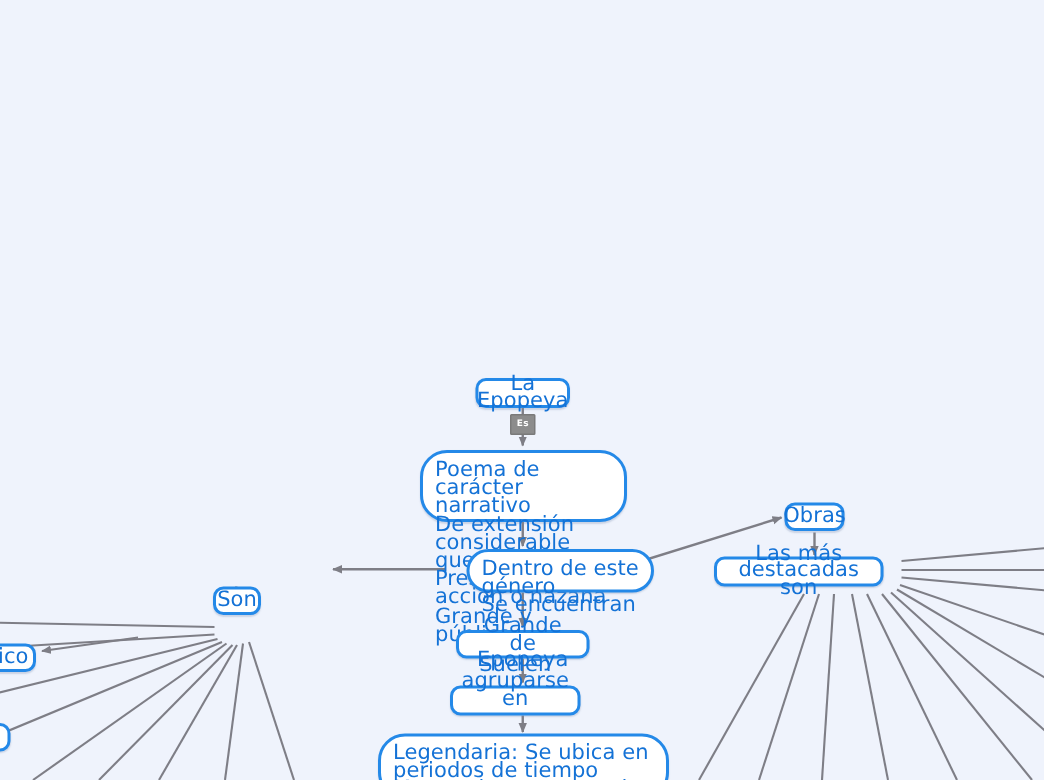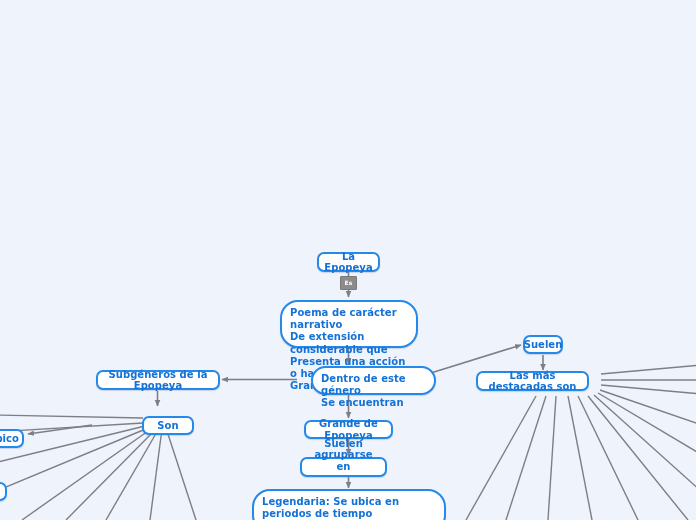--- a/index.html
+++ b/index.html
@@ -32,22 +32,22 @@
     height: 520px;
     pointer-events: none;
   }
 
   .node {
     position: absolute;
     background: #ffffff;
     border: 2px solid #2489e8;
     border-radius: 7px;
     color: #1472d6;
-    font-weight: bold;
-    font-size: 10px;
+    font-weight: normal;
+    font-size: 14px;
     line-height: 11.5px;
     letter-spacing: 0.05px;
     display: flex;
     align-items: center;
     justify-content: center;
     text-align: center;
     padding: 3px 7px;
     box-shadow: 0 1px 1px rgba(120,140,175,0.30);
     white-space: pre-line;
     z-index: 5;
@@ -154,44 +154,41 @@
 De extensión considerable que
 Presenta una acción o hazaña
 Grande y pública</span>
   </div>
 
   <div class="node multiline" style="left:311px; top:366px; width:125px; height:29px;">
     <span>Dentro de este género
 Se encuentran</span>
   </div>
 
-  <div class="node" style="left:96px; top:370px; width:124px; height:20px;">
-    <span>Subgéneros de la Epopeya</span>
-  </div>
-
-  <div class="node" style="left:142px; top:416px; width:52px; height:19px;">
+
+  <div class="node" style="left:142px; top:391px; width:32px; height:19px;">
     <span>Son</span>
   </div>
 
   <div class="node" style="left:304px; top:420px; width:89px; height:19px;">
     <span>Grande de Epopeya</span>
   </div>
 
   <div class="node" style="left:300px; top:457px; width:87px; height:20px;align-items:flex-end;">
     <span>Suelen agruparse en</span>
   </div>
 
   <div class="node multiline" style="left:252px; top:489px; width:194px; height:44px;">
     <span>Legendaria: Se ubica en periodos de tiempo
 Muy antiguos, antes de eventos históricos
 Pero con el uso de elementos maravillosos y</span>
   </div>
 
   <div class="node" style="left:523px; top:335px; width:40px; height:19px;">
-    <span>Suelen</span>
+    <span>Obras</span>
   </div>
 
   <div class="node" style="left:476px; top:371px; width:113px; height:20px;">
     <span>Las más destacadas son</span>
   </div>
 
   <div class="node" style="left:-24px; top:429px; width:48px; height:19px; justify-content:flex-end; padding-right:3px;">
     <span>épico</span>
   </div>
 

